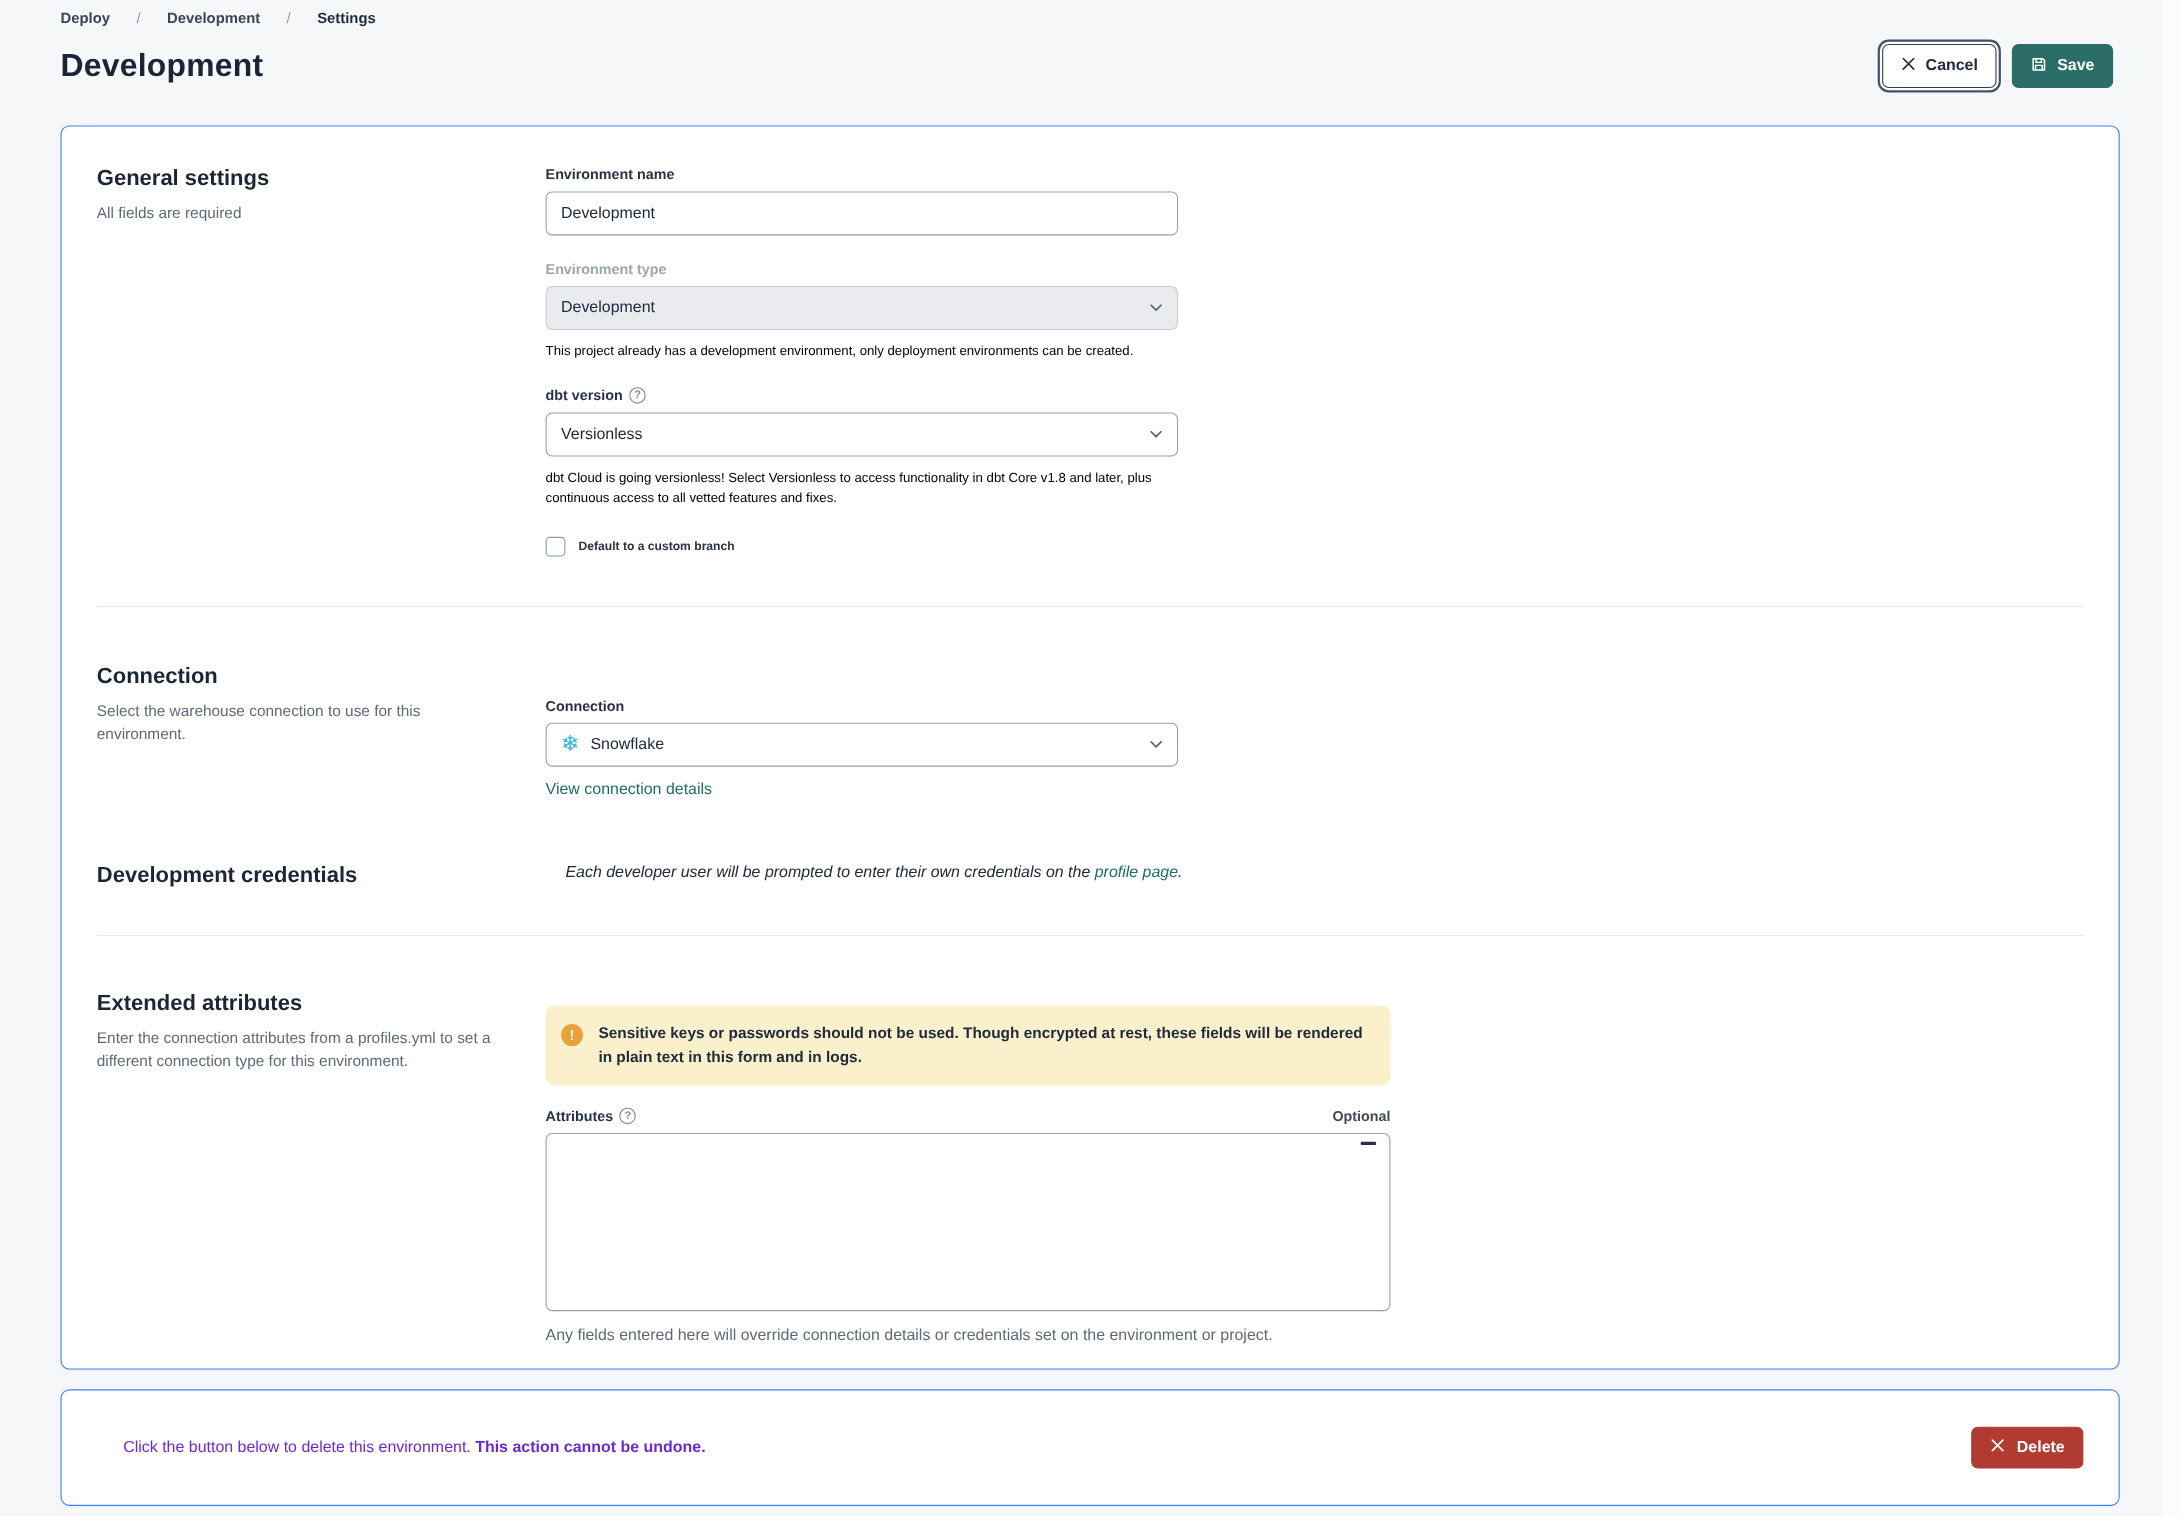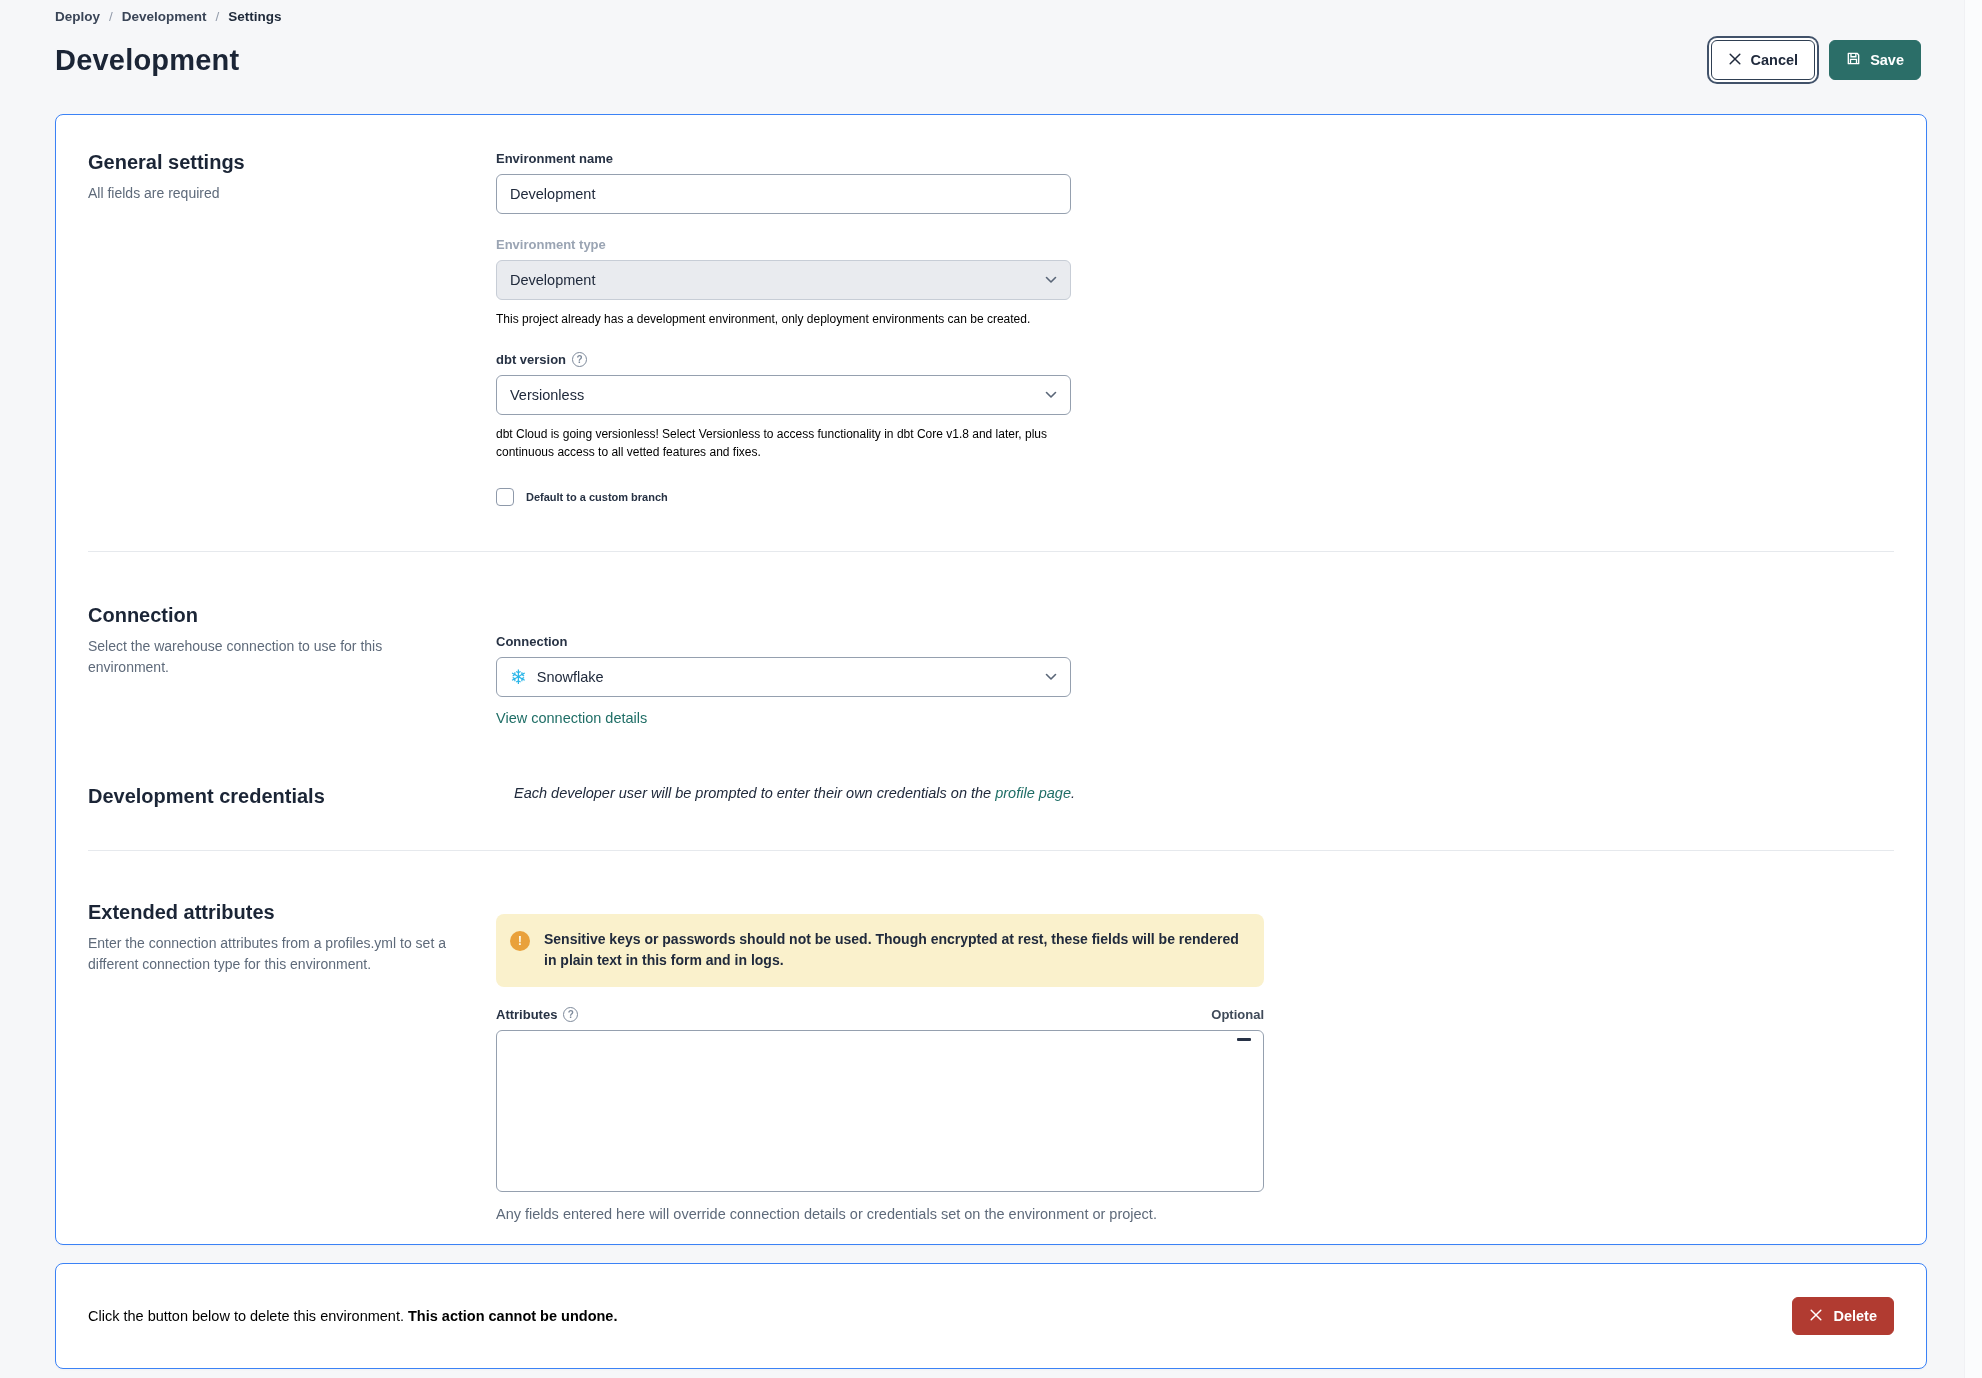--- a/index.html
+++ b/index.html
@@ -10,21 +10,21 @@
     color: #202A3C;
     position: relative;
   }
   .scroll-track {
     position: absolute; top: 0; right: 0; width: 18px; height: 1378px;
     background: #FBFCFD; border-left: 1px solid #F0F1F4;
   }
   .page { padding: 0 55px; }
 
   
-  .breadcrumb { padding-top: 9px; font-size: 13.5px; display: flex; gap: 9px; align-items: center; }
+  .breadcrumb { padding-top: 9px; font-size: 13.5px; display: flex; gap: 24px; align-items: center; }
   .crumb { color: #3A4557; font-weight: 600; cursor: pointer; }
   .crumb-sep { color: #939CAB; }
   .crumb-current { color: #1E2939; font-weight: 700; }
 
   .page-header { margin-top: 16px; display: flex; justify-content: space-between; align-items: center; }
   .page-title { font-size: 29px; font-weight: 700; color: #1B2536; letter-spacing: .2px; }
   .header-actions { display: flex; align-items: center; gap: 14px; padding-right: 6px; }
   .btn {
     height: 40px; border-radius: 6px; font-size: 14.5px; font-weight: 600;
     display: inline-flex; align-items: center; gap: 9px; padding: 0 16px;
@@ -106,21 +106,21 @@
   .attr-textarea {
     width: 768px; height: 162px; border: 1px solid #95A0AF; border-radius: 6px;
     resize: none; outline: none; font-family: "Liberation Mono", monospace; font-size: 13px;
     padding: 10px 28px 10px 12px; color: #202A3C; background: #fff; display: block;
   }
   .fold-dash {
     position: absolute; top: 8px; right: 13px; width: 14px; height: 3px;
     background: #273246; border-radius: 1px; cursor: pointer;
   }
 
-  .danger-text { font-size: 14.5px; color: #000000; }
+  .danger-text { font-size: 14.5px; color: #6d28d9; margin-left: 24px; }
   .danger-text b { font-weight: 700; }
   .btn-delete {
     background: #B13B31; border: 1px solid #B13B31; color: #fff; height: 38px;
     border-radius: 6px; font-size: 14.5px; font-weight: 600;
     display: inline-flex; align-items: center; gap: 10px; padding: 0 16px; cursor: pointer;
   }
   .gap-env-type { margin-top: 23px; }
   .divider-1 { margin-top: 45px; }
   .sec-connection { margin-top: 52px; }
   .conn-right { margin-top: 30px; }

